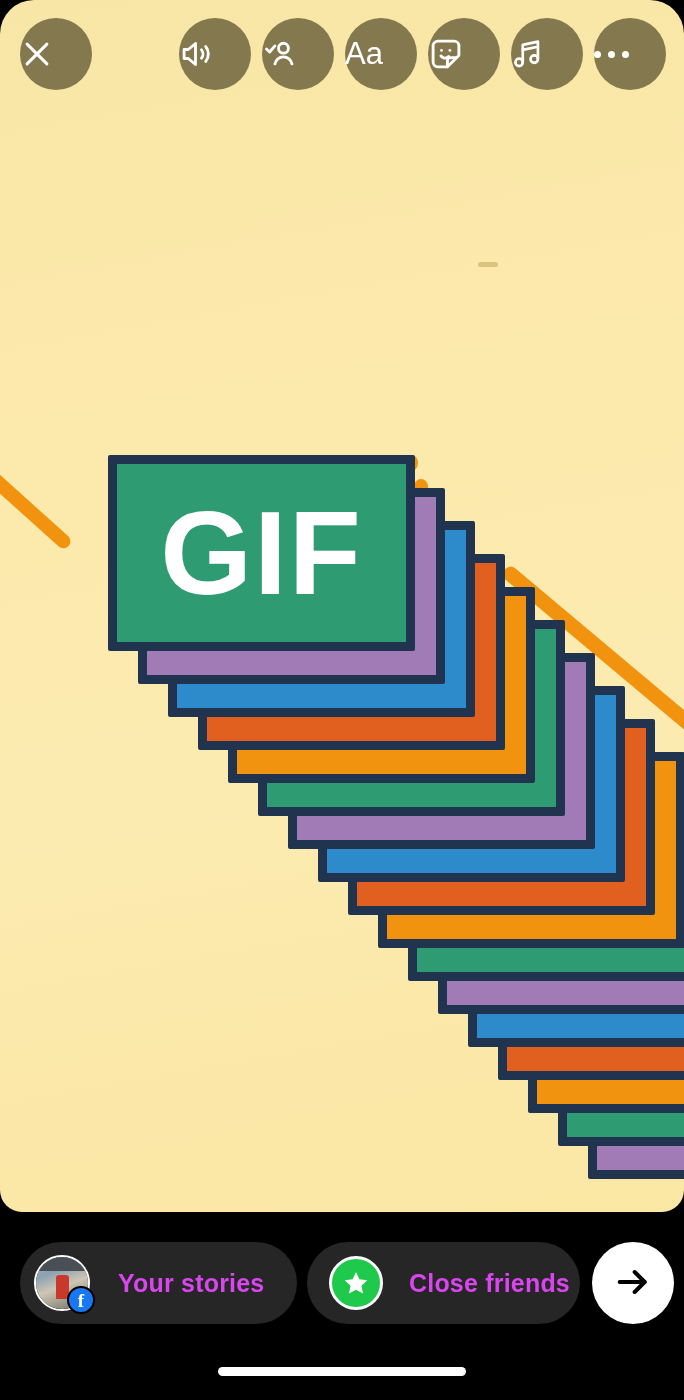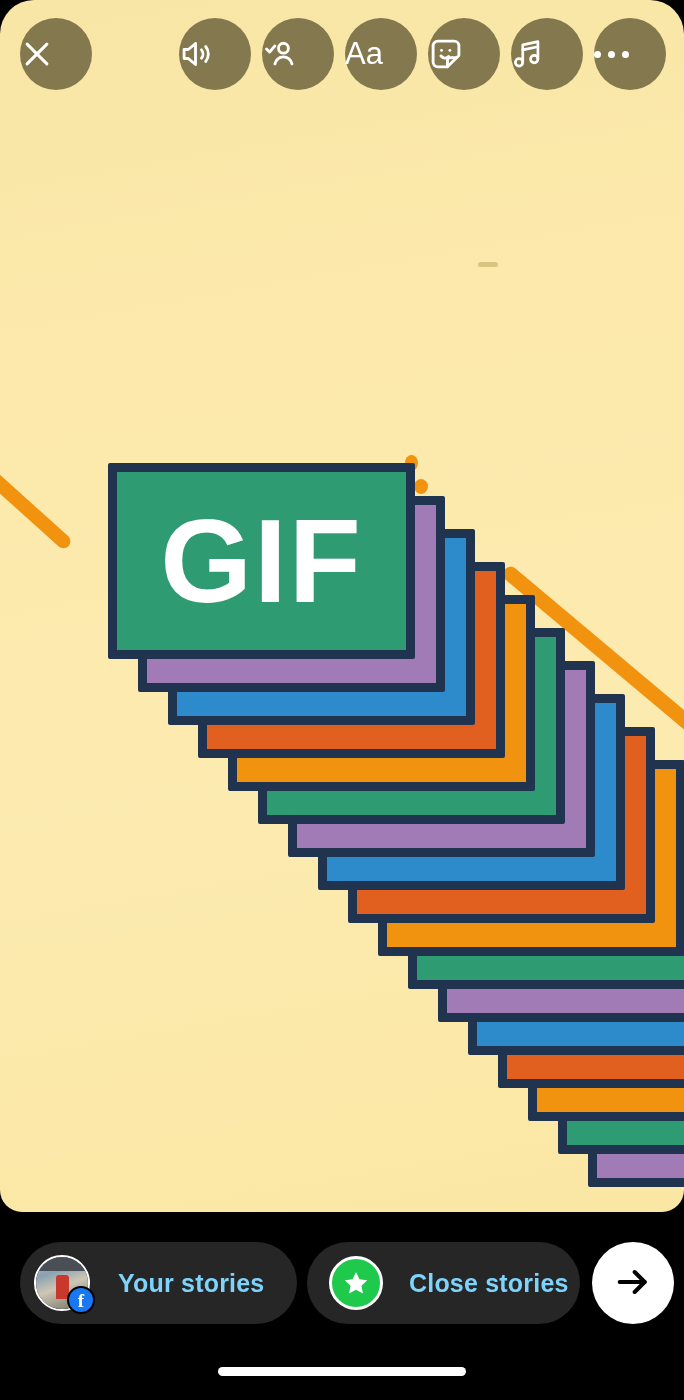--- a/index.html
+++ b/index.html
@@ -22,21 +22,21 @@
     background:rgba(190,165,95,.55); border-radius:3px;
   }
 
   
   .streak { position:absolute; background:#f2930f; border-radius:7px; }
   .streak.s1 { left:-28px; top:452px; width:130px; height:14px; transform:rotate(42deg); transform-origin:left center; }
   .streak.s2 { left:505px; top:562px; width:250px; height:15px; transform:rotate(40deg); transform-origin:left center; }
   .streak.s3 { left:582px; top:900px; width:75px; height:14px; transform:rotate(40deg); transform-origin:left center; }
 
   
-  .cascade { position:absolute; left:0; top:8px; width:559px; height:1212px; }
+  .cascade { position:absolute; left:0; top:0; width:559px; height:1212px; }
   .card {
     position:absolute;
     border:9px solid #20334f;
     border-radius:2px;
   }
 
   .gif-top {
     position:absolute;
     display:flex; align-items:center; justify-content:center;
   }
@@ -64,21 +64,21 @@
   .aa { color:#fff; font-size:31px; font-weight:500; font-family:"Liberation Sans", sans-serif; letter-spacing:0px;}
   .dots { display:flex; gap:7px; align-items:center; }
   .dots i { width:7px; height:7px; border-radius:50%; background:#fff; display:block; }
 
   
   .bottom { position:absolute; left:0; bottom:0; width:684px; height:188px; background:#000; }
   .pill {
     position:absolute; top:30px; height:82px; border-radius:41px;
     background:#262626; display:flex; align-items:center; cursor:pointer;
   }
-  .pill-label { color:#7dd3fc; font-size:25px; font-weight:bold; letter-spacing:.2px; }
+  .pill-label { color:#d946ef; font-size:25px; font-weight:bold; letter-spacing:.2px; }
 
   #pill-stories { left:20px; width:277px; padding-left:14px; }
   #pill-stories .pill-label { margin-left:28px; }
   #pill-close { left:307px; width:273px; padding-left:22px; }
   #pill-close .pill-label { margin-left:26px; }
 
   .avatar {
     position:relative; width:56px; height:56px; border-radius:50%;
     border:2px solid #fff; overflow:visible; flex:none;
   }
@@ -240,21 +240,21 @@
       </div>
       <span class="pill-label">Your stories</span>
     </div>
 
     <div class="pill" id="pill-close">
       <div class="star-badge">
         <svg width="30" height="30" viewBox="0 0 24 24" fill="#fff">
           <path d="M12 3.2 l2.72 5.83 6.28 .79 -4.63 4.33 1.22 6.3 L12 17.3 l-5.59 3.15 1.22 -6.3 L3 9.82 l6.28 -.79 Z"></path>
         </svg>
       </div>
-      <span class="pill-label">Close stories</span>
+      <span class="pill-label">Close friends</span>
     </div>
 
     <button class="send-btn">
       <span>
         <svg width="40" height="40" viewBox="0 0 24 24" fill="none" stroke="#000" stroke-width="2.4" stroke-linecap="round" stroke-linejoin="round">
           <line x1="4" y1="12" x2="19" y2="12"></line>
           <polyline points="13,6 19,12 13,18"></polyline>
         </svg>
       </span>
     </button>

